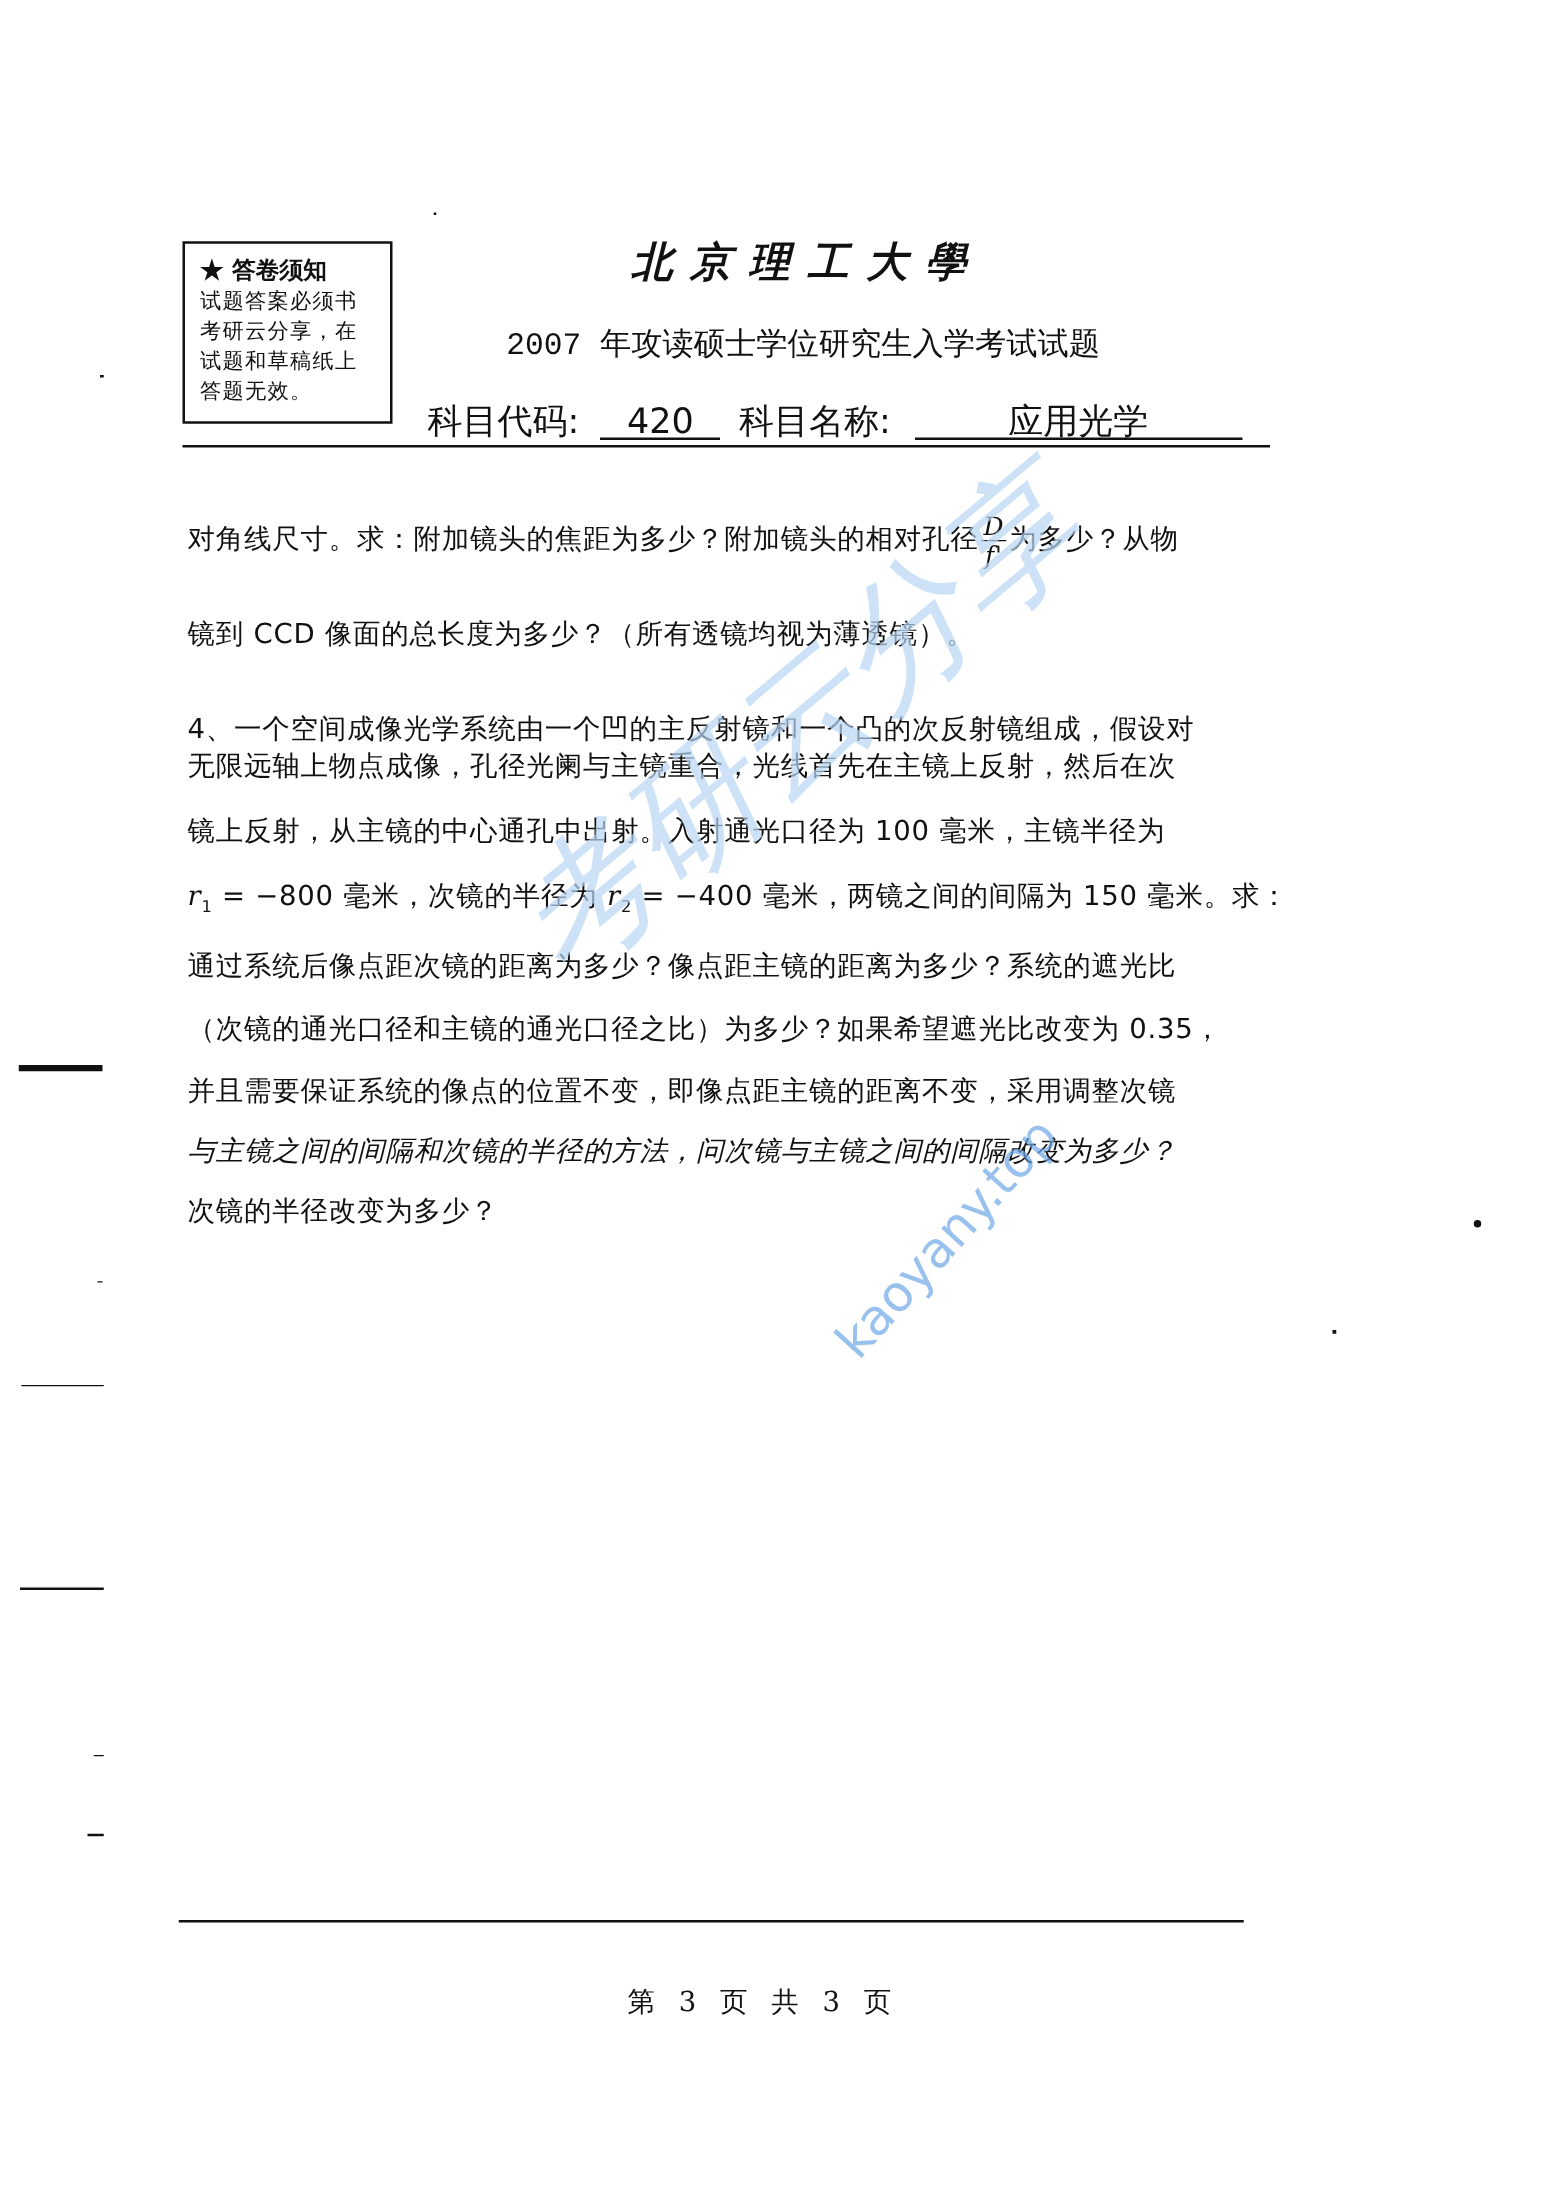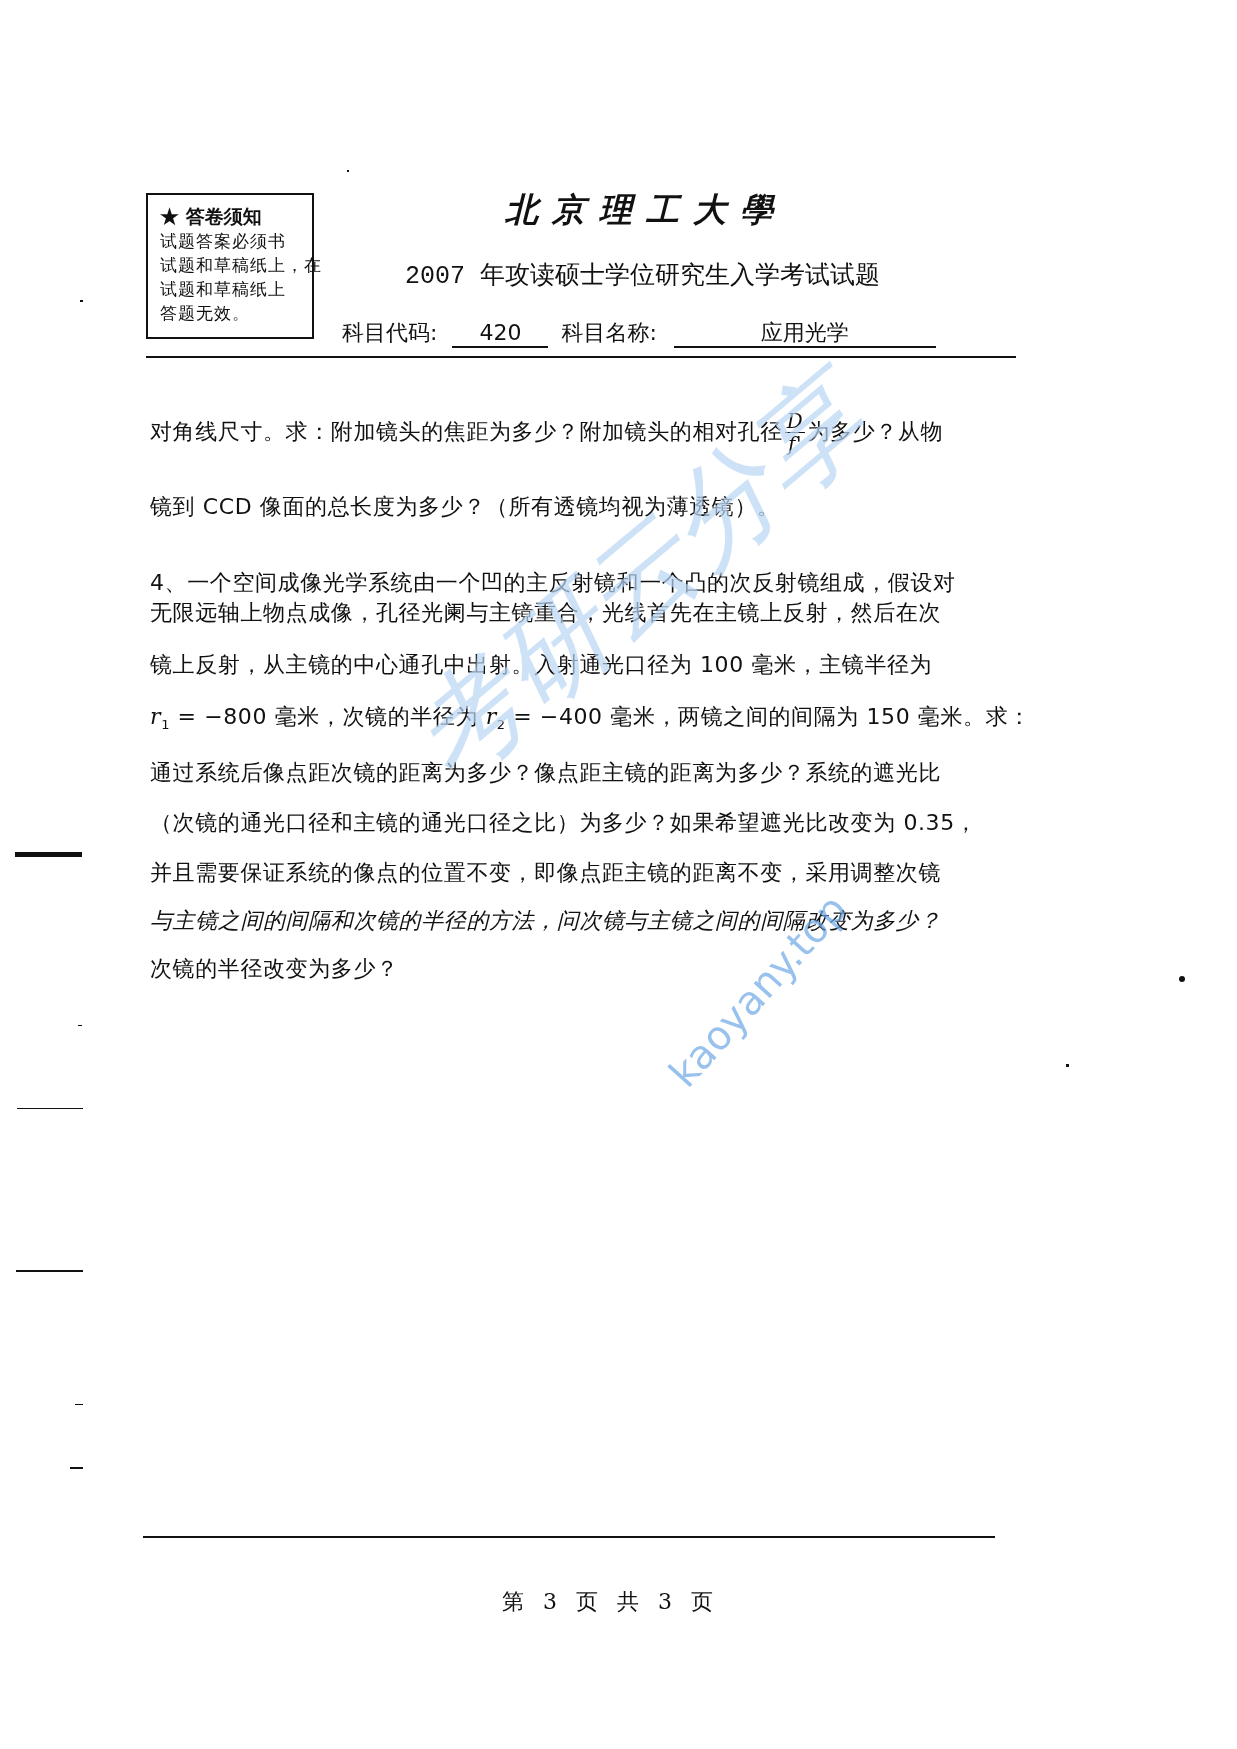--- a/index.html
+++ b/index.html
@@ -7,21 +7,21 @@
          font-family: "DejaVu Serif", "Liberation Serif", serif; color: #111; }
   .abs { position: absolute; }
   .notice-box { left: 146px; top: 193px; width: 168px; height: 146px;
                 border: 2px solid #111; box-sizing: border-box; padding: 8px 6px 16px 12px; }
   .notice-title { font-size: 19px; font-weight: bold; line-height: 26px; white-space: nowrap; }
   .notice-line { font-size: 17px; line-height: 24px; white-space: nowrap; letter-spacing: 1px; }
   .univ { left: 505px; top: 188px; font-size: 33px; font-weight: bold; letter-spacing: 14px;
           font-family: "DejaVu Serif", serif; font-style: italic; white-space: nowrap; }
   .subtitle { left: 405px; top: 258px; font-size: 25px; white-space: nowrap;
               font-family: Liberation Mono, monospace; }
-  .subject-row { left: 342px; top: 318px; font-size: 22px; white-space: nowrap;
+  .subject-row { left: 342px; top: 318px; font-size: 28px; white-space: nowrap;
                  font-family: "DejaVu Sans", sans-serif; }
   .subject-row .blank { display: inline-block; border-bottom: 2px solid #111; text-align: center; line-height: 26px; }
   .rule-header { left: 146px; top: 356px; width: 870px; height: 0; border-top: 2px solid #111; }
   .body-text { left: 150px; font-size: 22px; white-space: nowrap; letter-spacing: 0.6px;
                font-family: "DejaVu Sans", sans-serif; }
   .frac { display: inline-block; vertical-align: middle; text-align: center; font-style: italic;
           font-family: "DejaVu Serif", serif; font-size: 20px; line-height: 22px; margin: 0 2px; }
   .frac .num { display: block; border-bottom: 1px solid #111; padding: 0 2px; }
   .frac .den { display: block; }
   .ital { font-style: italic; font-family: "DejaVu Serif", serif; }
@@ -38,21 +38,21 @@
 </style>
 </head>
 <body>
 
 <div class="abs notice-box">
   <div class="notice-title">
     <span>★</span>
     <span>答卷须知</span>
   </div>
   <div class="notice-line">试题答案必须书</div>
-  <div class="notice-line">试题和草稿纸上，在</div>
+  <div class="notice-line">考研云分享，在</div>
   <div class="notice-line">试题和草稿纸上</div>
   <div class="notice-line">答题无效。</div>
 </div>
 
 <div class="abs univ">北京理工大學</div>
 <div class="abs subtitle">2007 年攻读硕士学位研究生入学考试试题</div>
 <div class="abs subject-row">
   <span>科目代码:</span>
   <span class="blank" style="width:96px;margin-left:8px;">420</span>
   <span style="margin-left:6px;">科目名称:</span>

